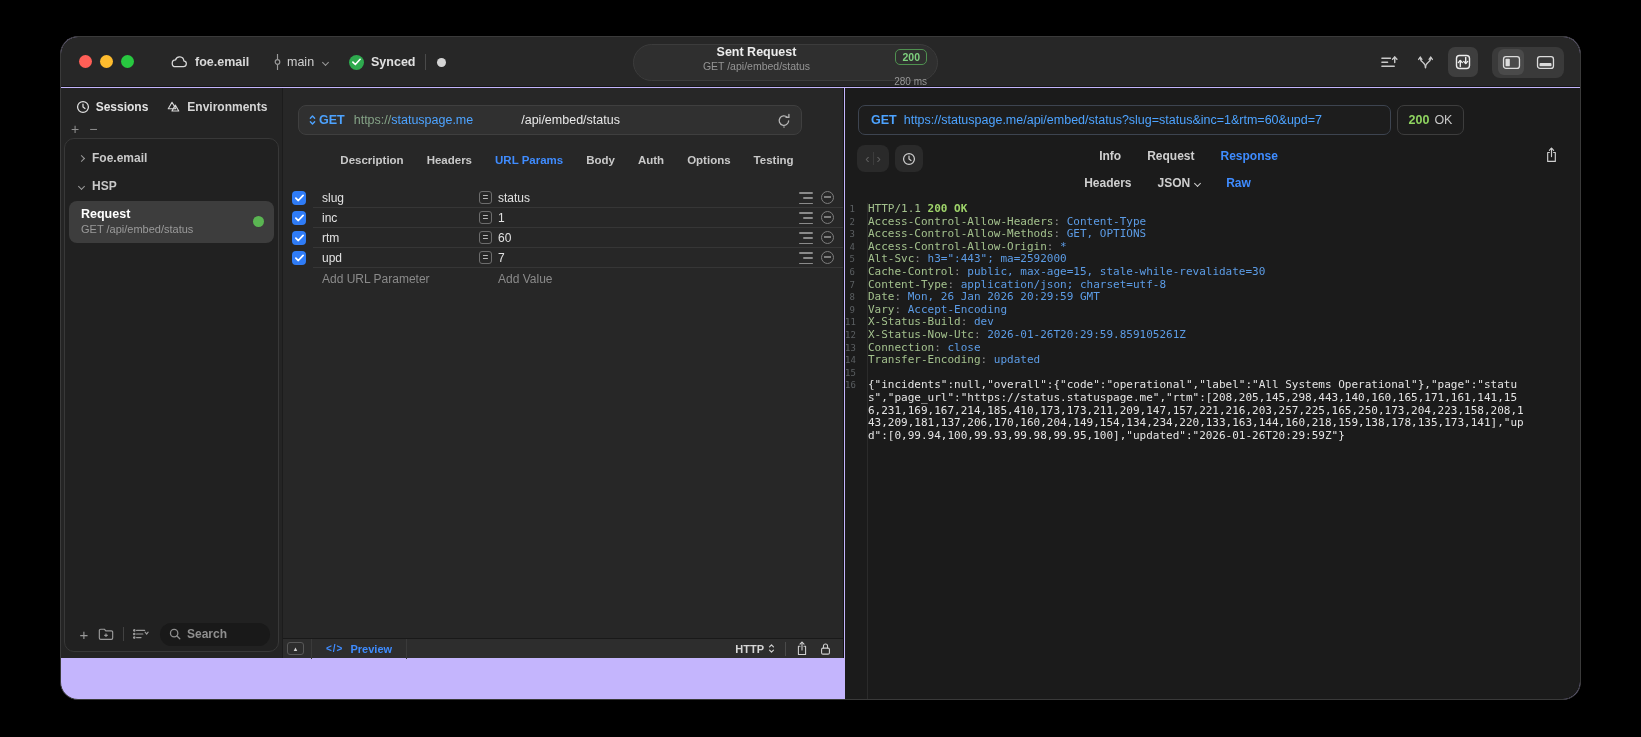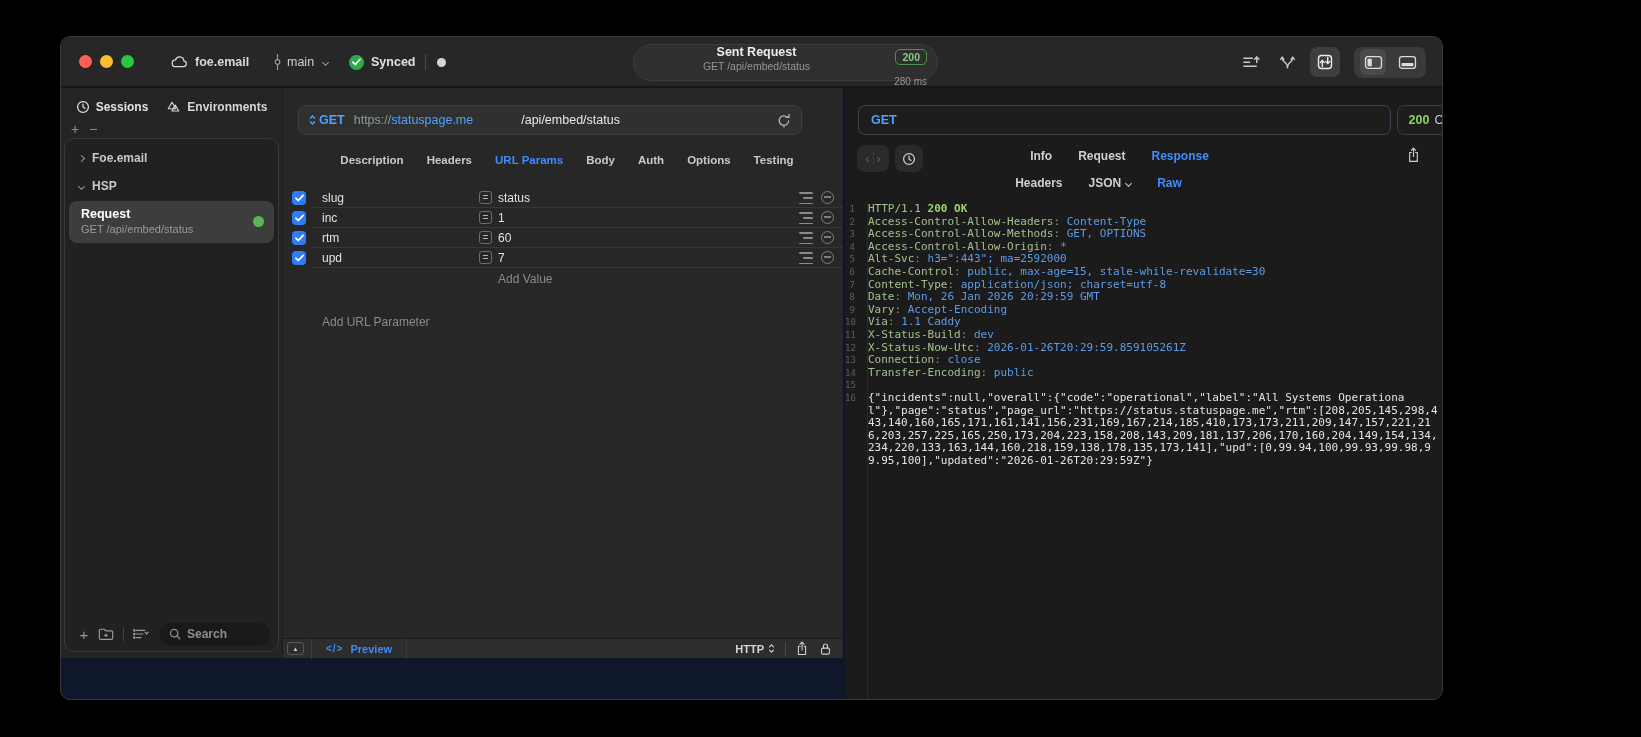--- a/index.html
+++ b/index.html
@@ -1,17 +1,17 @@
 <!DOCTYPE html>
 <html><head>
 <meta charset="utf-8">
 <style>
   * { margin:0; padding:0; box-sizing:border-box; }
   html,body { width:1641px; height:737px; background:#000; font-family:"Liberation Sans", sans-serif; overflow:hidden; }
-  .window { position:absolute; left:60px; top:36px; width:1383px; height:664px; background:#0f172a; border-radius:10px; overflow:hidden; border:1px solid #3a3a3a; }
+  .window { position:absolute; left:60px; top:36px; width:1521px; height:664px; background:#c4b5fd; border-radius:18px; overflow:hidden; border:1px solid #3a3a3a; }
 
   
   .titlebar { position:absolute; left:0; top:0; right:0; height:50px; background:#272727; border-bottom:1px solid #161616; }
   .traffic { position:absolute; left:18px; top:18px; display:flex; gap:8px; }
   .tl { width:13px; height:13px; border-radius:50%; }
   .proj { position:absolute; left:110px; top:0; height:50px; display:flex; align-items:center; gap:7px; color:#d8d8d8; font-size:12.5px; font-weight:600; }
   .branch { position:absolute; left:212px; top:0; height:50px; display:flex; align-items:center; gap:5px; color:#cfcfcf; font-size:12.5px; }
   .synced { position:absolute; left:288px; top:0; height:50px; display:flex; align-items:center; gap:7px; color:#e0e0e0; font-size:12.5px; font-weight:600; }
   .tb-div { position:absolute; left:364px; top:17px; width:1px; height:16px; background:#4a4a4a; }
   .tb-dot { position:absolute; left:376px; top:21px; width:9px; height:9px; border-radius:50%; background:#d4d4d4; }
@@ -71,21 +71,21 @@
   .p-check { position:absolute; left:9px; top:3px; width:14px; height:14px; border-radius:4px; background:#2f7cf7; color:#fff; display:flex; align-items:center; justify-content:center; }
   .p-name { position:absolute; left:39px; top:3px; font-size:12px; color:#e2e2e2; }
   .p-eq { position:absolute; left:196px; top:3px; width:13px; height:13px; border:1px solid #6d6d6d; border-radius:3px; color:#b5b5b5; font-size:10px; line-height:11px; text-align:center; }
   .p-val { position:absolute; left:215px; top:3px; font-size:12px; color:#e2e2e2; }
   .p-menu { position:absolute; left:516px; top:4px; width:15px; height:12px; display:flex; flex-direction:column; justify-content:space-between; }
   .p-menu i { display:block; height:1.5px; background:#8a8a8a; border-radius:1px; }
   .p-menu i:nth-child(1){width:14px;} .p-menu i:nth-child(2){width:10px; margin-left:4px;} .p-menu i:nth-child(3){width:14px;}
   .p-del { position:absolute; right:9px; top:3px; width:13px; height:13px; border:1.4px solid #7d7d7d; border-radius:50%; }
   .p-del::after { content:''; position:absolute; left:2.2px; right:2.2px; top:4.3px; height:1.5px; background:#7d7d7d; }
   .p-addrow { position:relative; height:20px; color:#8a8a8a; font-size:12px; }
-  .pa-name { position:absolute; left:39px; top:4px;margin-top:43px; } .pa-val { position:absolute; left:215px; top:4px; }
+  .pa-name { position:absolute; left:39px; top:4px; } .pa-val { position:absolute; left:215px; top:4px; }
   .req-footer { position:absolute; left:0; right:0; bottom:0; height:20px; background:#2d2d2d; border-top:1px solid #191919; display:flex; align-items:center; font-size:11px; }
   .rf-upbox { margin-left:4px; width:17px; height:13px; border:1px solid #585858; border-radius:3px; color:#d5d5d5; font-size:6px; display:flex; align-items:center; justify-content:center; }
   .rf-sep { width:1px; height:20px; background:#3a3a3a; margin:0 0 0 7px; }
   .rf-preview { display:flex; align-items:center; gap:7px; color:#3f8cff; font-weight:700; padding:0 14px; height:20px; border-right:1px solid #3a3a3a; }
   .rf-code { font-size:10px; letter-spacing:1px; }
   .rf-right { margin-left:auto; display:flex; align-items:center; color:#cfcfcf; }
   .rf-http { display:flex; align-items:flex-start; gap:4px; font-size:11px; font-weight:600; color:#d5d5d5; }
   .rf-div2 { width:1px; height:14px; background:#4a4a4a; margin:0 10px; }
   .rf-lock { margin:0 12px 0 12px; color:#cfcfcf; }
 
@@ -422,20 +422,21 @@
                 <path d="M4.4 7.4V4.8a2.6 2.6 0 0 1 5.2 0v2.6"></path>
               </svg>
           </span>
         </div>
       </div>
     </div>
 
     <div class="response-pane">
       <div class="resp-urlbar">
         <b>GET</b>
+        <span>https://statuspage.me/api/embed/status?slug=status&amp;inc=1&amp;rtm=60&amp;upd=7</span>
       </div>
       <div class="resp-badge">
         <span class="rb-code">200</span>
         <span class="rb-ok">OK</span>
       </div>
 
       <div class="resp-nav">
         <div class="nav-hist">
           <span>‹</span>
           <span class="vd"></span>
@@ -506,38 +507,34 @@
             </div>
             <div class="code-row">
               <div class="ln">8</div>
               <div class="lc"><span class="hn">Date</span><span class="hc">: </span><span class="hv">Mon, 26 Jan 2026 20:29:59 GMT</span></div>
             </div>
             <div class="code-row">
               <div class="ln">9</div>
               <div class="lc"><span class="hn">Vary</span><span class="hc">: </span><span class="hv">Accept-Encoding</span></div>
             </div>
             <div class="code-row">
-              <div class="ln">10</div>
-              <div class="lc"><span class="hn">Via</span><span class="hc">: </span><span class="hv">1.1 Caddy</span></div>
-            </div>
-            <div class="code-row">
               <div class="ln">11</div>
               <div class="lc"><span class="hn">X-Status-Build</span><span class="hc">: </span><span class="hv">dev</span></div>
             </div>
             <div class="code-row">
               <div class="ln">12</div>
               <div class="lc"><span class="hn">X-Status-Now-Utc</span><span class="hc">: </span><span class="hv">2026-01-26T20:29:59.859105261Z</span></div>
             </div>
             <div class="code-row">
               <div class="ln">13</div>
               <div class="lc"><span class="hn">Connection</span><span class="hc">: </span><span class="hv">close</span></div>
             </div>
             <div class="code-row">
               <div class="ln">14</div>
-              <div class="lc"><span class="hn">Transfer-Encoding</span><span class="hc">: </span><span class="hv">public</span></div>
+              <div class="lc"><span class="hn">Transfer-Encoding</span><span class="hc">: </span><span class="hv">updated</span></div>
             </div>
             <div class="code-row">
               <div class="ln">15</div>
               <div class="lc"></div>
             </div>
             <div class="code-row">
               <div class="ln">16</div>
               <div class="lc"><span>{"incidents":null,"overall":{"code":"operational","label":"All Systems Operational"},"page":"status","page_url":"https://status.statuspage.me","rtm":[208,205,145,298,443,140,160,165,171,161,141,156,231,169,167,214,185,410,173,173,211,209,147,157,221,216,203,257,225,165,250,173,204,223,158,208,143,209,181,137,206,170,160,204,149,154,134,234,220,133,163,144,160,218,159,138,178,135,173,141],"upd":[0,99.94,100,99.93,99.98,99.95,100],"updated":"2026-01-26T20:29:59Z"}</span></div>
             </div>
           </div>

